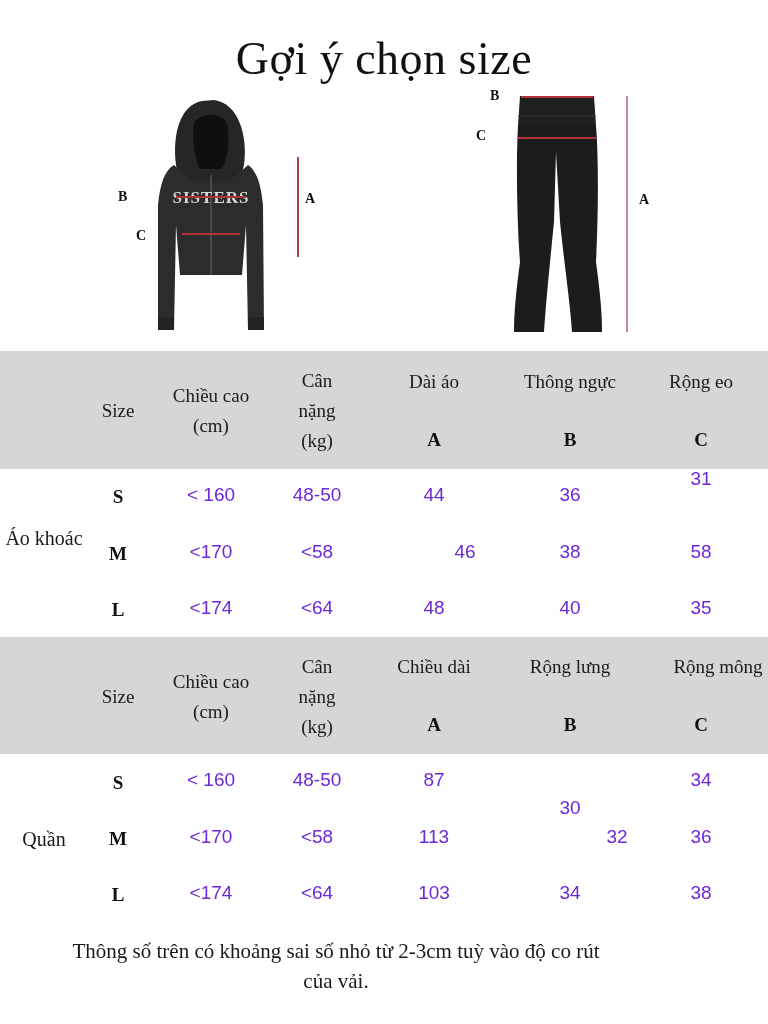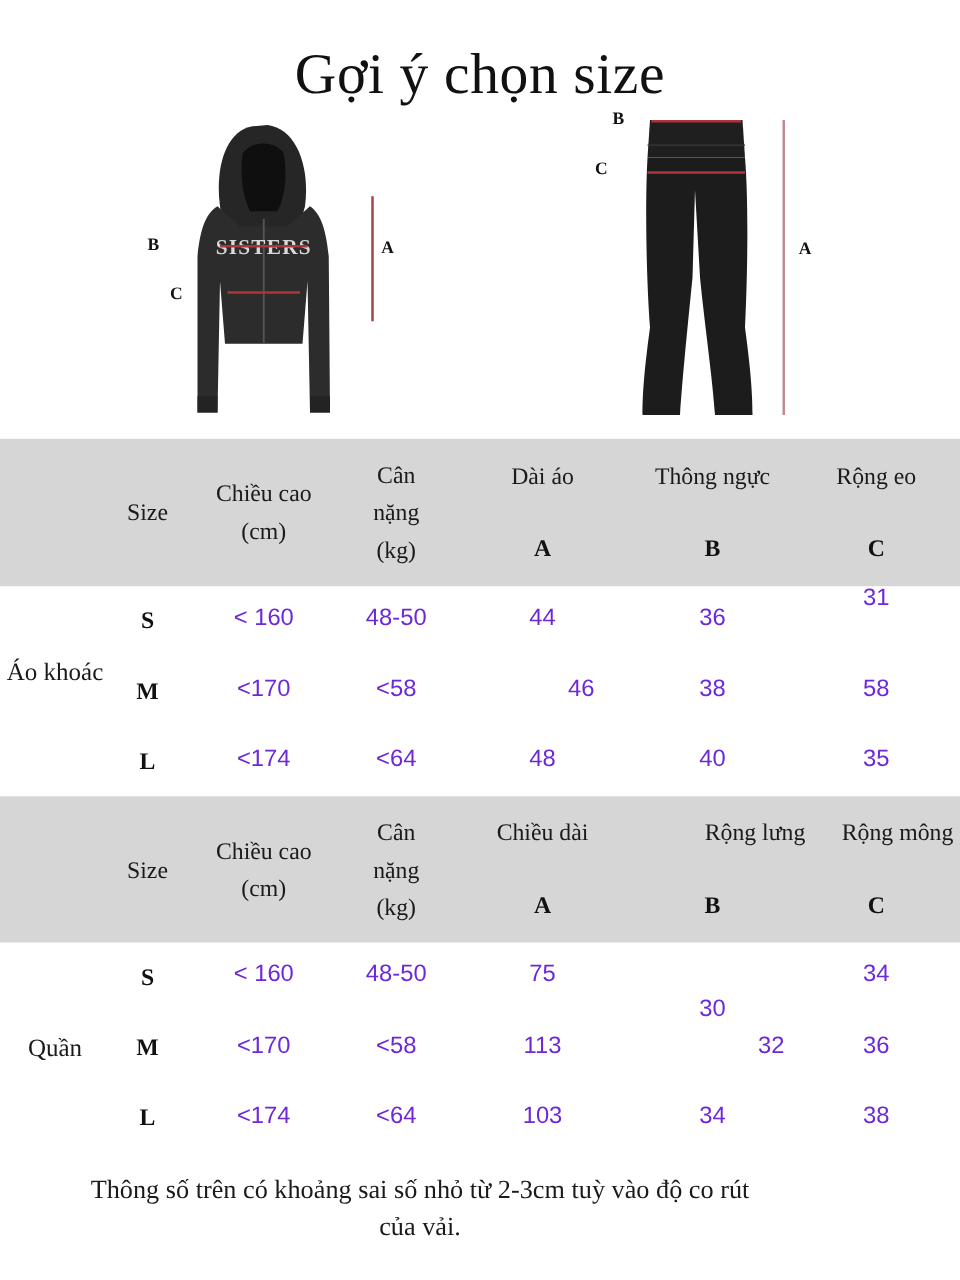--- a/index.html
+++ b/index.html
@@ -144,33 +144,33 @@
   </div>
 </section>
 
 <section>
   <div class="band band-2"></div>
 
   <span class="cell hdr" style="left:118px; top:682px;">Size</span>
   <span class="cell hdr" style="left:211px; top:667px; width:110px; white-space:normal;">Chiều cao (cm)</span>
   <span class="cell hdr" style="left:317px; top:652px; width:60px; white-space:normal;">Cân nặng (kg)</span>
   <span class="cell hdr" style="left:434px; top:652px;">Chiều dài</span>
-  <span class="cell hdr" style="left:570px; top:652px;margin-left:34px;">Rộng lưng</span>
+  <span class="cell hdr" style="left:570px; top:652px;">Rộng lưng</span>
   <span class="cell hdr" style="left:718px; top:652px;">Rộng mông</span>
   <span class="cell hdr-letter" style="left:434px; top:714px;">A</span>
   <span class="cell hdr-letter" style="left:570px; top:714px;">B</span>
   <span class="cell hdr-letter" style="left:701px; top:714px;">C</span>
 
   <span class="cell group-label" style="left:44px; top:825px; width:80px;">Quần</span>
 
   <div>
     <span class="cell size-letter" style="left:118px; top:772px;">S</span>
     <span class="cell num" style="left:211px; top:769px;">&lt; 160</span>
     <span class="cell num" style="left:317px; top:769px;">48-50</span>
-    <span class="cell num" style="left:434px; top:769px;">75</span>
+    <span class="cell num" style="left:434px; top:769px;">87</span>
     <span class="cell num" style="left:570px; top:769px;margin-top:28px;">30</span>
     <span class="cell num" style="left:701px; top:769px;">34</span>
   </div>
 
   <div>
     <span class="cell size-letter" style="left:118px; top:828px;">M</span>
     <span class="cell num" style="left:211px; top:826px;">&lt;170</span>
     <span class="cell num" style="left:317px; top:826px;">&lt;58</span>
     <span class="cell num" style="left:434px; top:826px;">113</span>
     <span class="cell num" style="left:570px; top:826px;margin-left:47px;">32</span>

